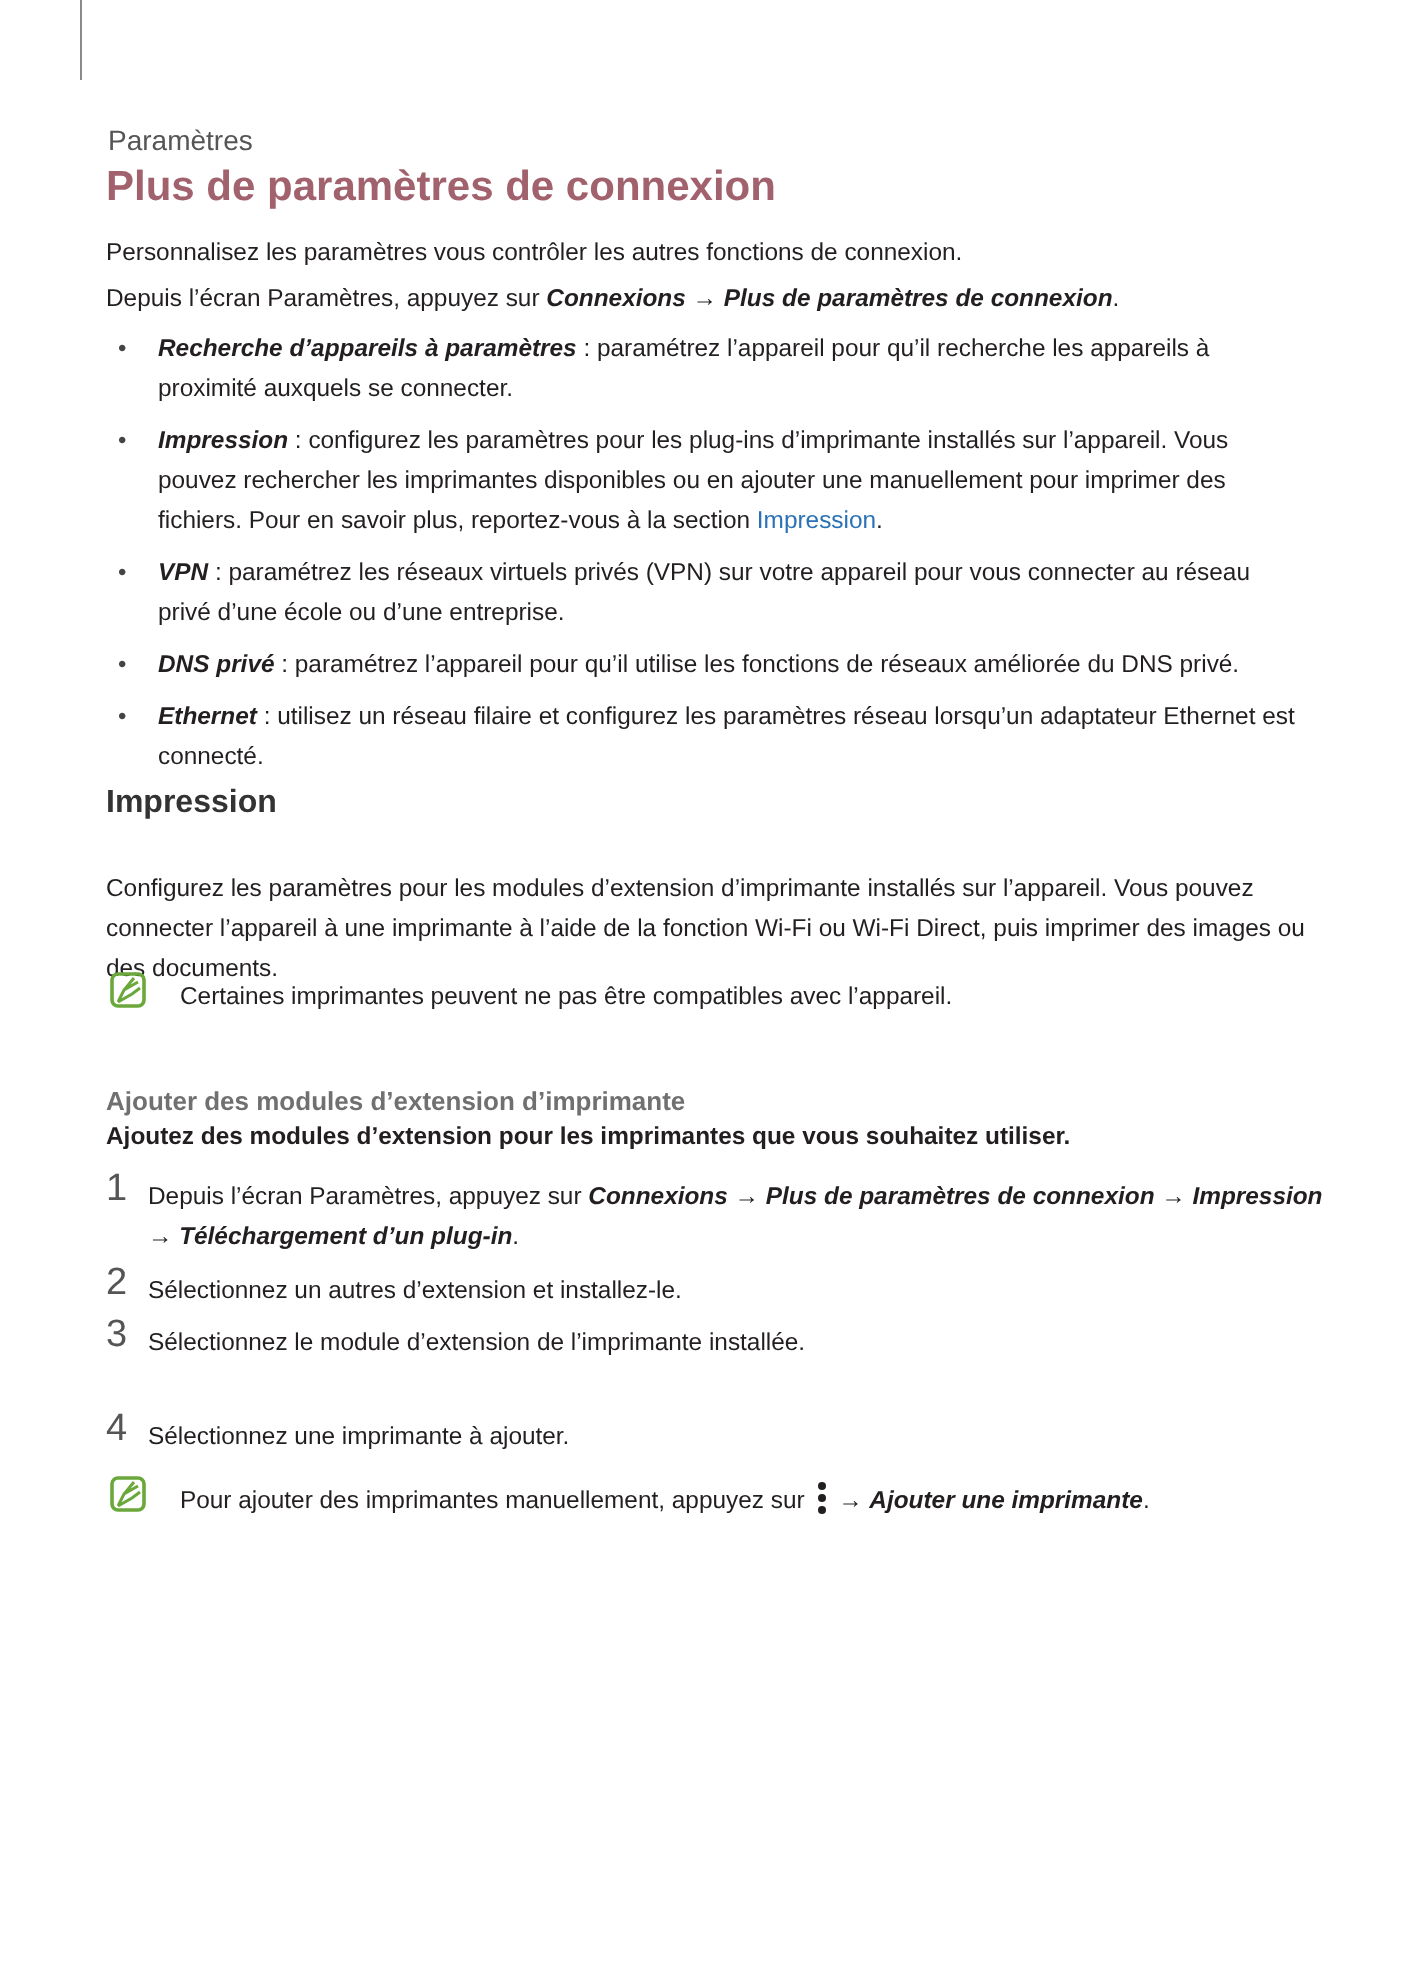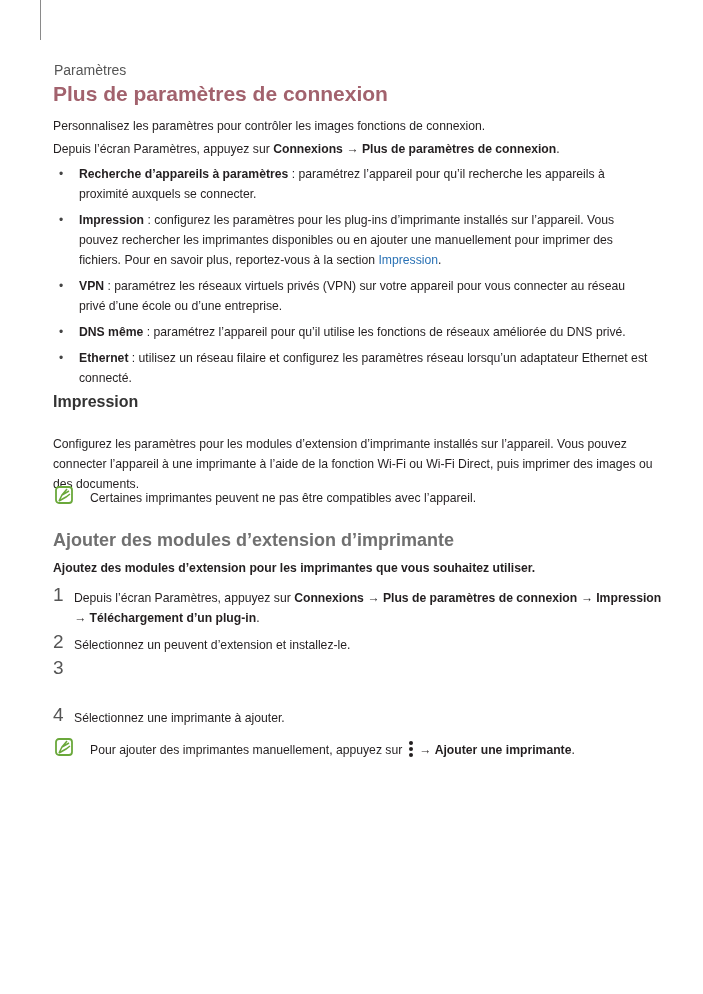--- a/index.html
+++ b/index.html
@@ -21,27 +21,27 @@
   .para {
     position: absolute; left: 53px; width: 600px; font-size: 12.2px; line-height: 20px;
   }
   .bullets { position: absolute; left: 53px; width: 600px; margin: 0; padding: 0; list-style: none; }
   .bullet {
     position: relative; padding-left: 26px; font-size: 12.2px; line-height: 20px; margin-bottom: 6px;
   }
   .bullet-dot {
     position: absolute; left: 6px; top: 0; font-size: 12px; color: #444;
   }
-  b { font-weight: bold; }
+  b { font-weight: bold; font-style: italic; }
   .link { color: #2a72b5; }
   .h2 {
     position: absolute; left: 53px; top: 393px; font-size: 16px; font-weight: bold; color: #333;
   }
   .h3 {
-    position: absolute; left: 53px; top: 530px; font-size: 18px; font-weight: bold; color: #707070;
+    position: absolute; left: 53px; top: 543px; font-size: 13px; font-weight: bold; color: #707070;
   }
   .note {
     position: absolute; left: 53px; width: 620px; font-size: 12.2px; line-height: 20px;
   }
   .note-icon {
     position: absolute; left: 2px; top: -2px; width: 18px; height: 18px;
   }
   .note-text { position: absolute; left: 37px; top: 0; white-space: nowrap; }
   .step {
     position: absolute; left: 53px; width: 610px; font-size: 12.2px; line-height: 20px;
@@ -61,41 +61,41 @@
   }
 </style>
 </head>
 <body>
 
 <div class="header-rule"></div>
 <div class="header-title">Paramètres</div>
 
 <div class="page-title">Plus de paramètres de connexion</div>
 
-<div class="para" style="top:116px;">Personnalisez les paramètres pour contrôler les images fonctions de connexion.</div>
+<div class="para" style="top:116px;">Personnalisez les paramètres vous contrôler les autres fonctions de connexion.</div>
 <div class="para" style="top:139px;">
   <span>Depuis l’écran Paramètres, appuyez sur </span><b>Connexions</b><span> → </span><b>Plus de paramètres de connexion</b><span>.</span>
 </div>
 
 <ul class="bullets" style="top:164px;">
   <li class="bullet">
     <span class="bullet-dot">•</span>
     <b>Recherche d’appareils à paramètres</b><span> : paramétrez l’appareil pour qu’il recherche les appareils à proximité auxquels se connecter.</span>
   </li>
   <li class="bullet">
     <span class="bullet-dot">•</span>
     <b>Impression</b><span> : configurez les paramètres pour les plug-ins d’imprimante installés sur l’appareil. Vous pouvez rechercher les imprimantes disponibles ou en ajouter une manuellement pour imprimer des fichiers. Pour en savoir plus, reportez-vous à la section </span><span class="link">Impression</span><span>.</span>
   </li>
   <li class="bullet">
     <span class="bullet-dot">•</span>
     <b>VPN</b><span> : paramétrez les réseaux virtuels privés (VPN) sur votre appareil pour vous connecter au réseau privé d’une école ou d’une entreprise.</span>
   </li>
   <li class="bullet">
     <span class="bullet-dot">•</span>
-    <b>DNS même</b><span> : paramétrez l’appareil pour qu’il utilise les fonctions de réseaux améliorée du DNS privé.</span>
+    <b>DNS privé</b><span> : paramétrez l’appareil pour qu’il utilise les fonctions de réseaux améliorée du DNS privé.</span>
   </li>
   <li class="bullet">
     <span class="bullet-dot">•</span>
     <b>Ethernet</b><span> : utilisez un réseau filaire et configurez les paramètres réseau lorsqu’un adaptateur Ethernet est connecté.</span>
   </li>
 </ul>
 
 <div class="h2">Impression</div>
 <div class="para" style="top:434px;">Configurez les paramètres pour les modules d’extension d’imprimante installés sur l’appareil. Vous pouvez connecter l’appareil à une imprimante à l’aide de la fonction Wi-Fi ou Wi-Fi Direct, puis imprimer des images ou des documents.</div>
 
@@ -112,26 +112,27 @@
 
 <div class="step" style="top:588px;">
   <span class="step-num">1</span>
   <div class="step-text">
     <span>Depuis l’écran Paramètres, appuyez sur </span><b>Connexions</b><span> → </span><b>Plus de paramètres de connexion</b><span> → </span><b>Impression</b><br><span>→ </span><b>Téléchargement d’un plug-in</b><span>.</span>
   </div>
 </div>
 
 <div class="step" style="top:635px;">
   <span class="step-num">2</span>
-  <div class="step-text">Sélectionnez un peuvent d’extension et installez-le.</div>
+  <div class="step-text">Sélectionnez un autres d’extension et installez-le.</div>
 </div>
 
 <div class="step" style="top:661px;">
   <span class="step-num">3</span>
   <div class="step-text">
+    <div>Sélectionnez le module d’extension de l’imprimante installée.</div>
   </div>
 </div>
 
 <div class="step" style="top:708px;">
   <span class="step-num">4</span>
   <div class="step-text">Sélectionnez une imprimante à ajouter.</div>
 </div>
 
 <div class="note" style="top:740px;">
   <svg class="note-icon" viewBox="0 0 18 18">

